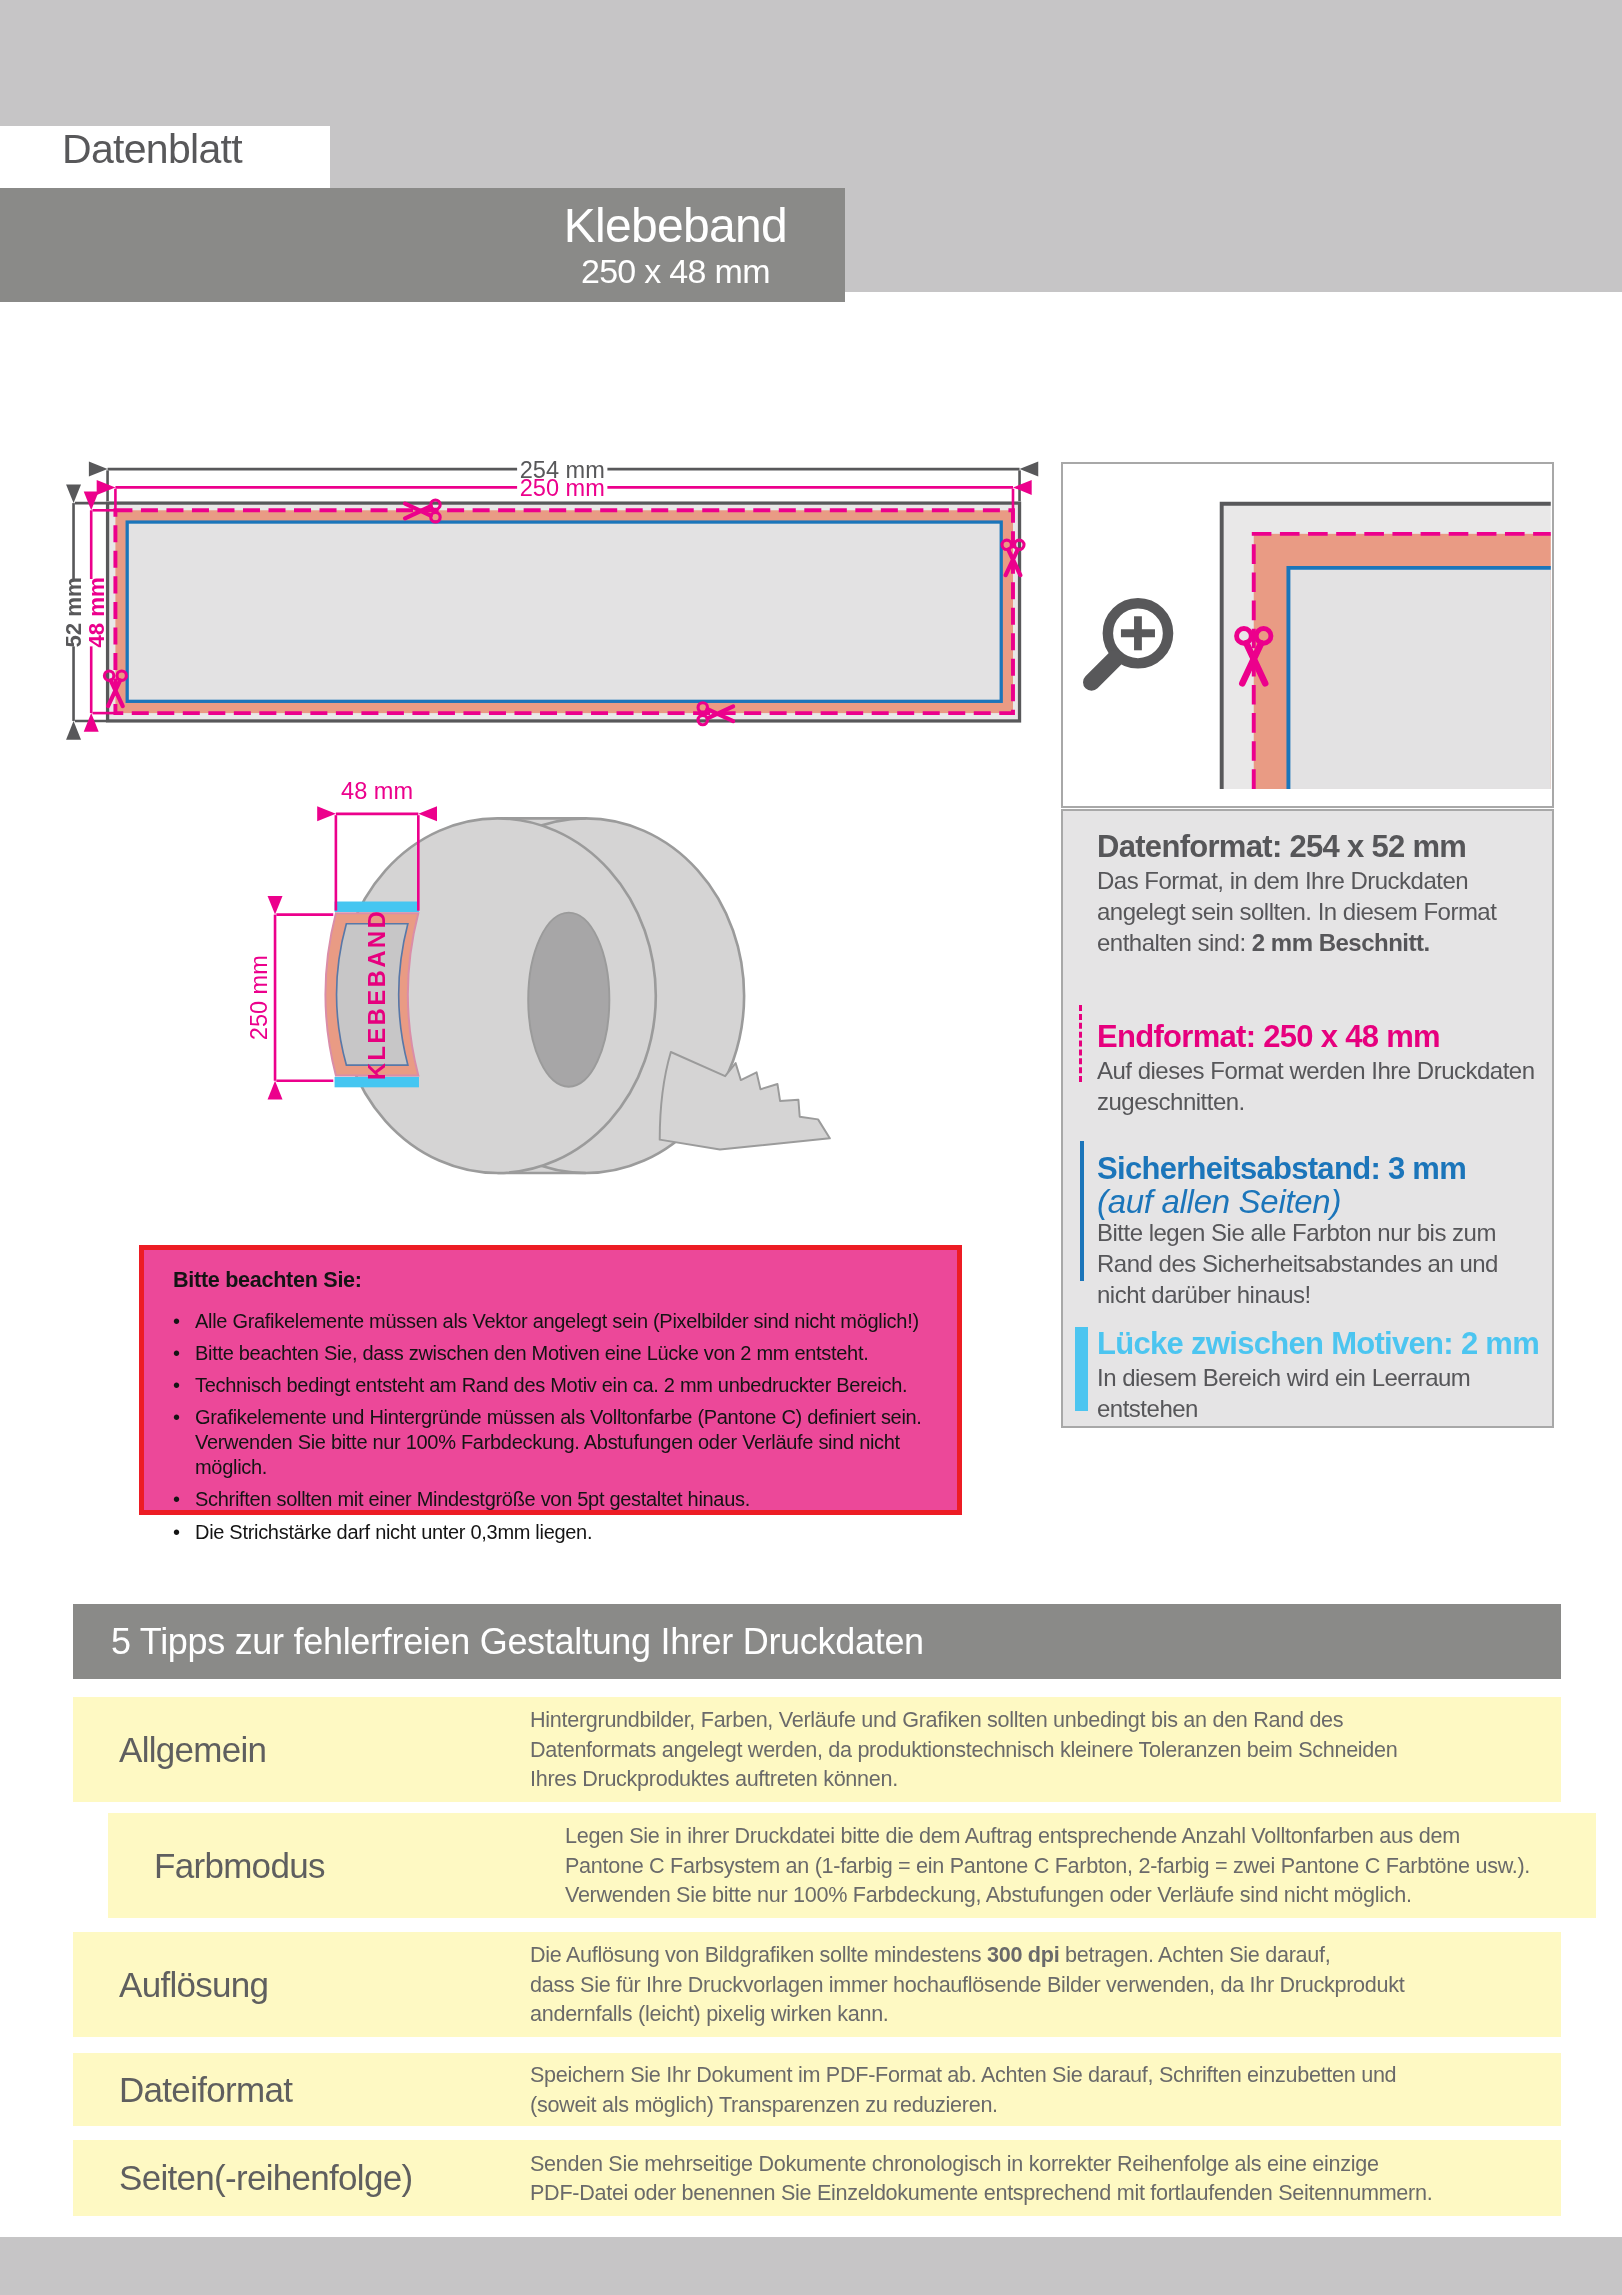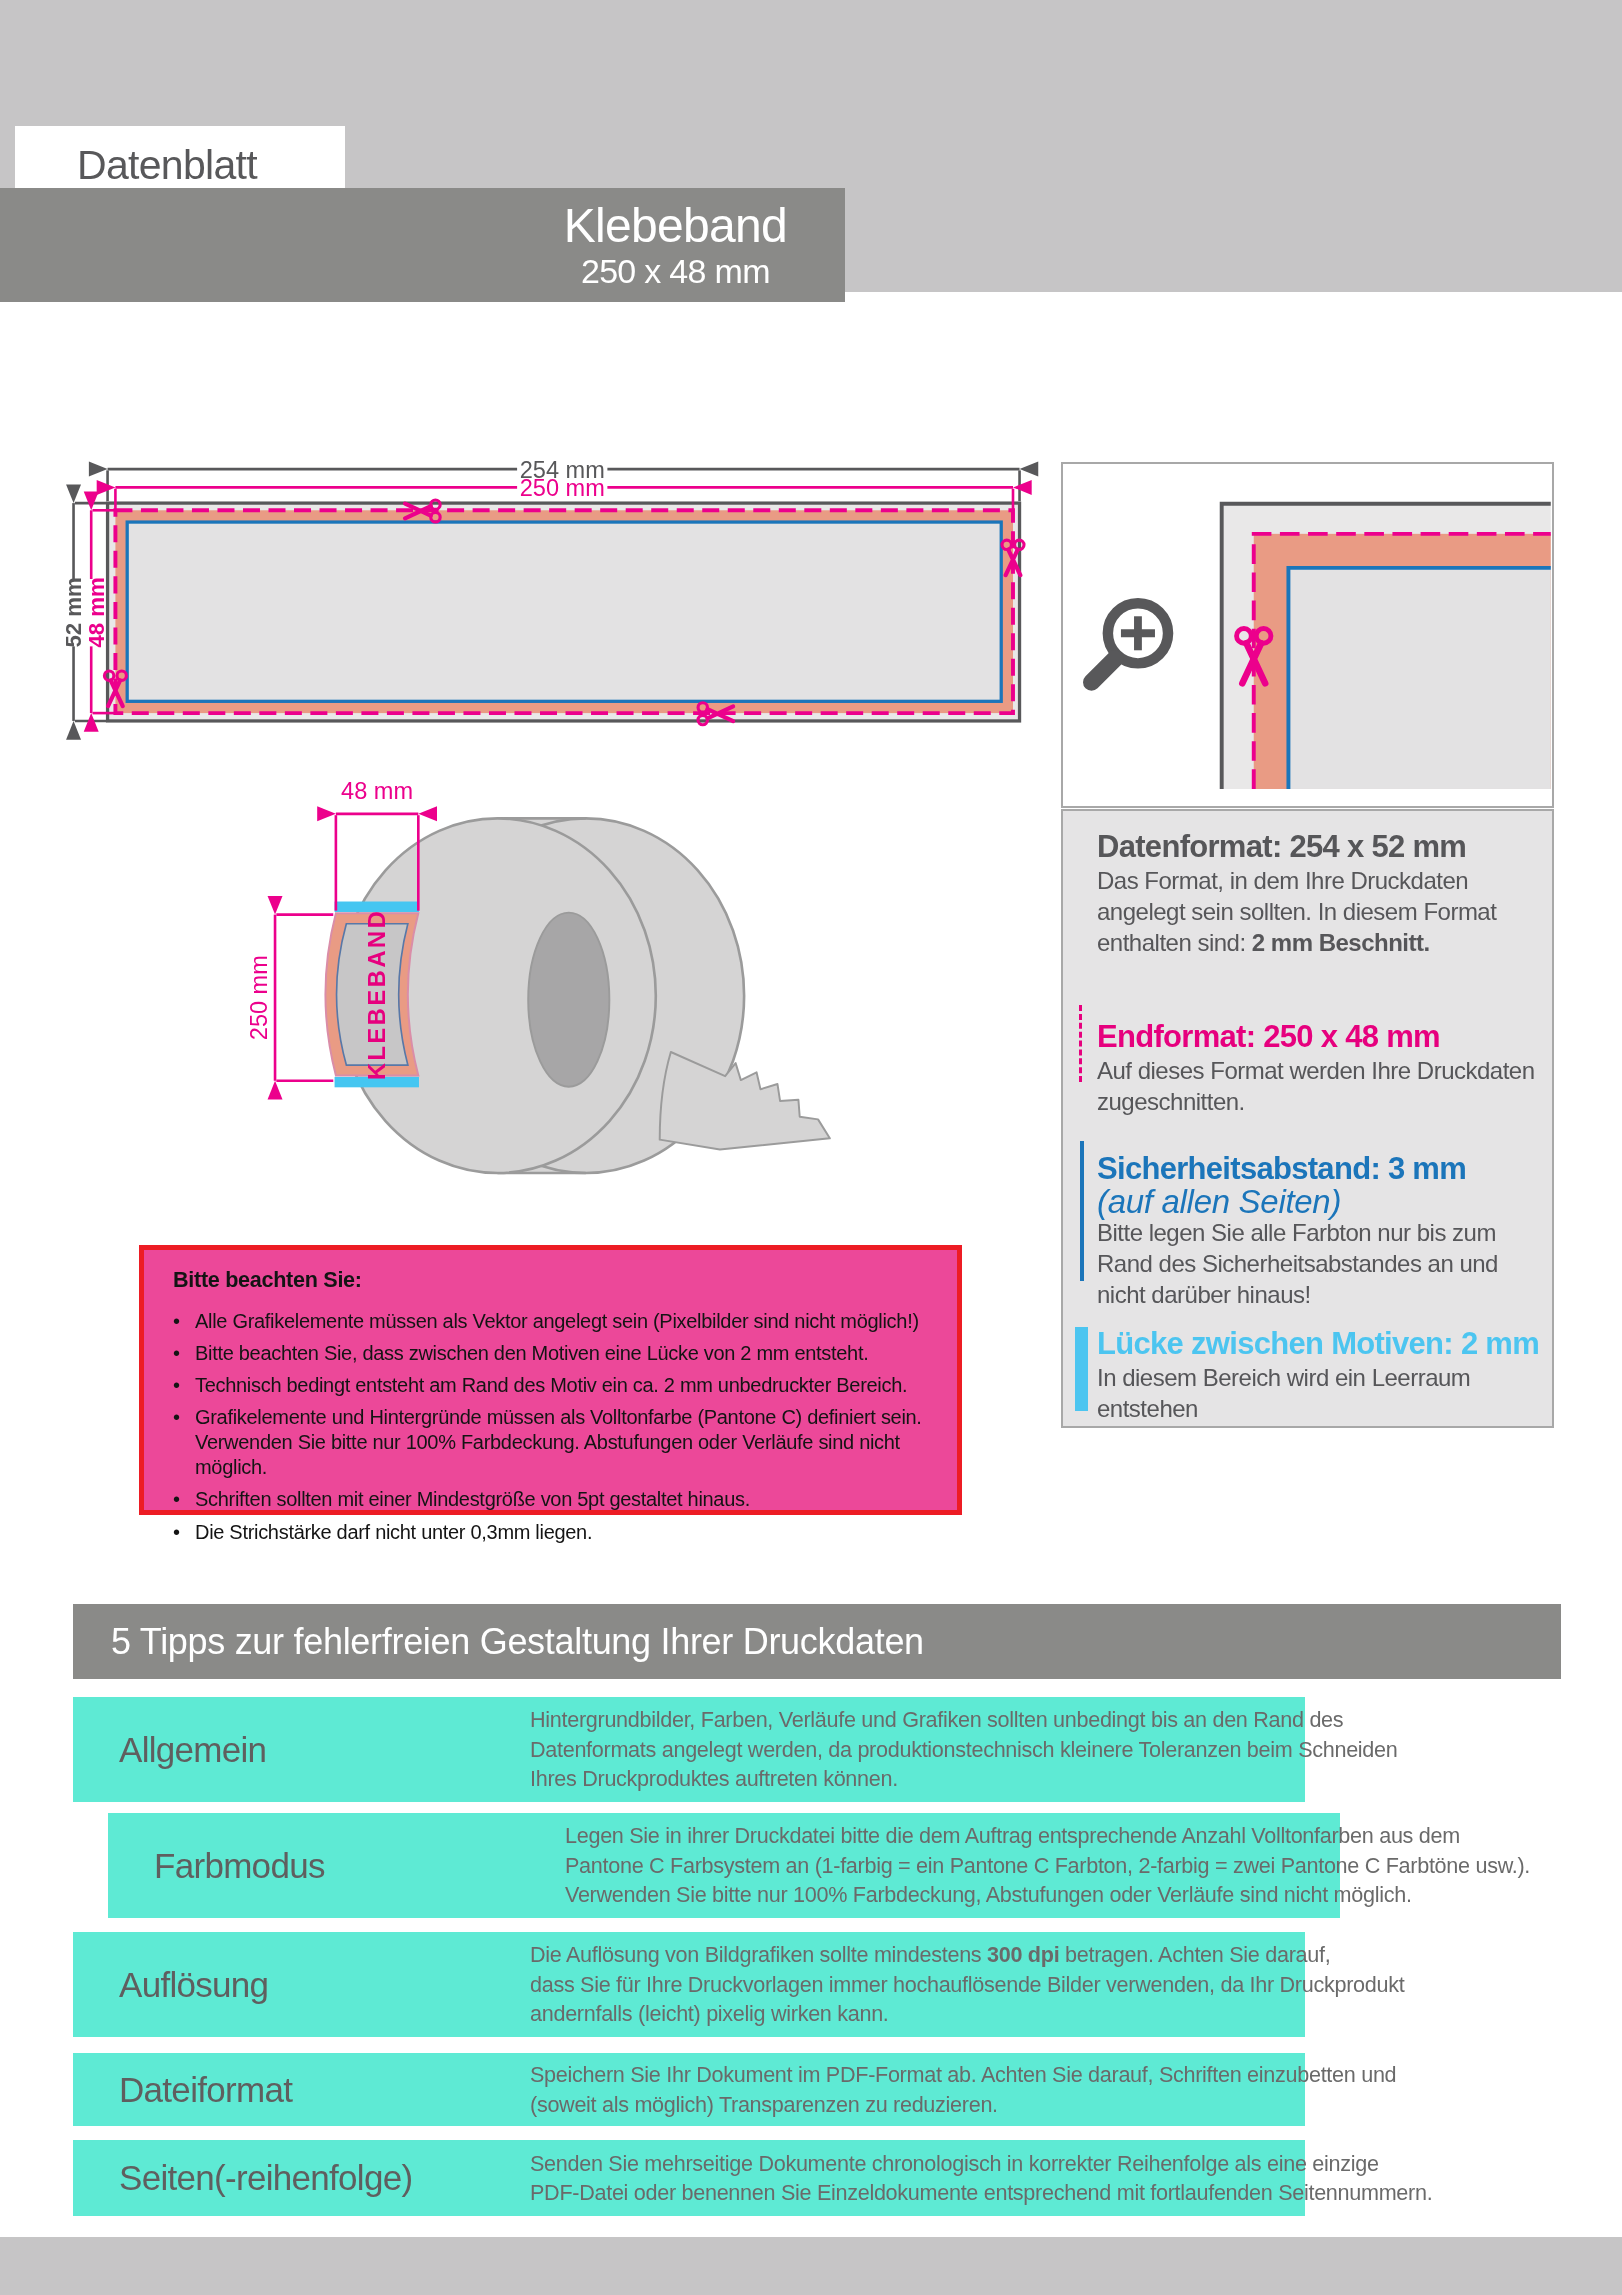--- a/index.html
+++ b/index.html
@@ -5,21 +5,21 @@
   html,body{margin:0;padding:0;}
   body{
     width:1623px;height:2295px;position:relative;background:#ffffff;
     font-family:"Liberation Sans",sans-serif;overflow:hidden;
   }
   .abs{position:absolute;}
 
   
   .header-band{left:0;top:0;width:1623px;height:292px;background:#c6c5c6;}
   .datenblatt-box{left:0;top:126px;width:330px;height:78px;background:#ffffff;
-    display:flex;align-items:center;margin-left:15px;}
+    display:flex;align-items:flex-start;}
   .datenblatt-box span{font-size:41px;color:#58585a;padding-left:62px;letter-spacing:-0.7px;}
   .brand-box{left:0;top:188px;width:845px;height:114px;background:#8a8a88;
     display:flex;justify-content:flex-end;}
   .brand-inner{margin-right:58px;display:flex;flex-direction:column;align-items:center;
     justify-content:center;gap:2.6px;}
   .brand-title{font-size:48px;color:#ffffff;letter-spacing:-0.7px;line-height:51px;}
   .brand-sub{font-size:34px;color:#ffffff;letter-spacing:-0.7px;line-height:37px;}
 
   
   #gfx{left:0;top:0;width:1623px;height:2295px;pointer-events:none;}
@@ -46,21 +46,21 @@
   .mk{position:absolute;}
   .mk-endformat{left:15.7px;top:194px;height:77px;width:0;border-left:3.9px dashed #e6007e;}
   .mk-sicher{left:17px;top:330px;height:140px;width:3.9px;background:#1b75ba;}
   .mk-luecke{left:11.8px;top:516px;height:84px;width:13px;background:#4cc5f0;}
   .s1{top:17px;} .s2{top:207px;} .s3{top:339px;} .s4{top:514px;}
 
   
   .tips-banner{left:73px;top:1604px;width:1488px;height:75px;background:#8a8a88;
     display:flex;align-items:center;}
   .tips-banner span{font-size:36px;color:#ffffff;padding-left:38px;letter-spacing:-0.3px;white-space:nowrap;}
-  .tip-row{left:73px;width:1232px;background:#5eead4;display:flex;align-items:center;}
+  .tip-row{left:73px;width:1488px;background:#fef9c3;display:flex;align-items:center;}
   .row1{top:1697px;height:105px;} .row2{top:1813px;height:105px;margin-left:35px;}
   .row3{top:1932px;height:105px;} .row4{top:2053px;height:73px;} .row5{top:2140px;height:76px;}
   .tip-title{box-sizing:border-box;width:457px;flex:0 0 457px;padding-left:46px;
     font-size:35px;color:#5f5f5f;letter-spacing:-0.7px;}
   .tip-body{font-size:21.6px;color:#6a6a6a;line-height:29.4px;letter-spacing:-0.3px;}
   .tip-body div{white-space:nowrap;}
   .tb-bold{font-weight:bold;}
 
   .footer-band{left:0;top:2237px;width:1623px;height:58px;background:#c6c5c6;}
 </style>

